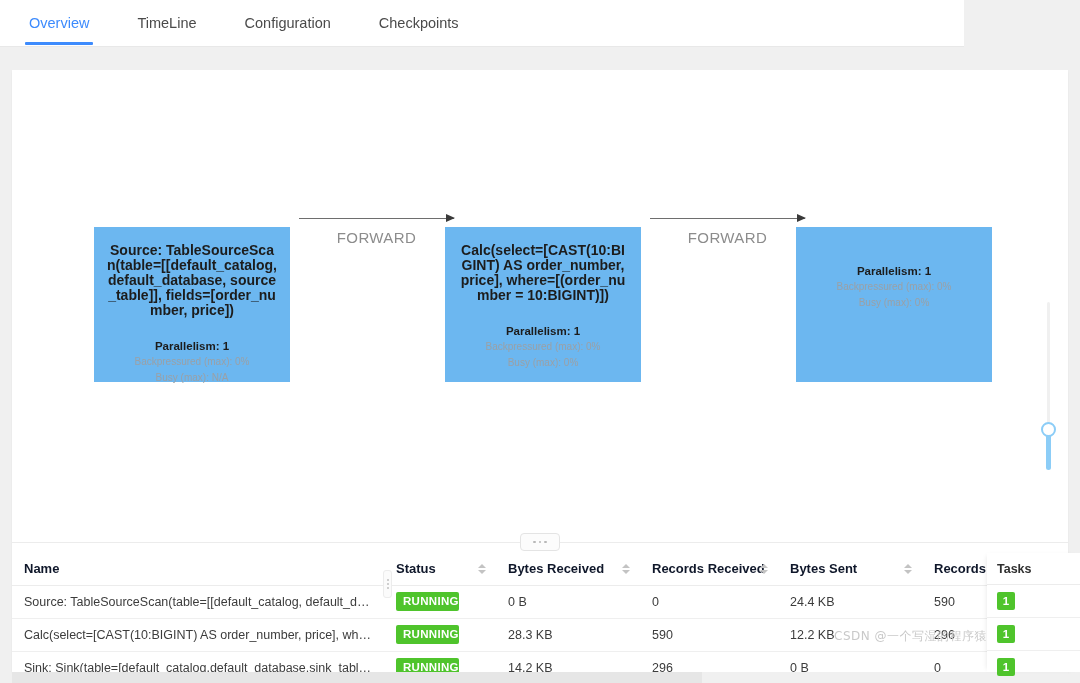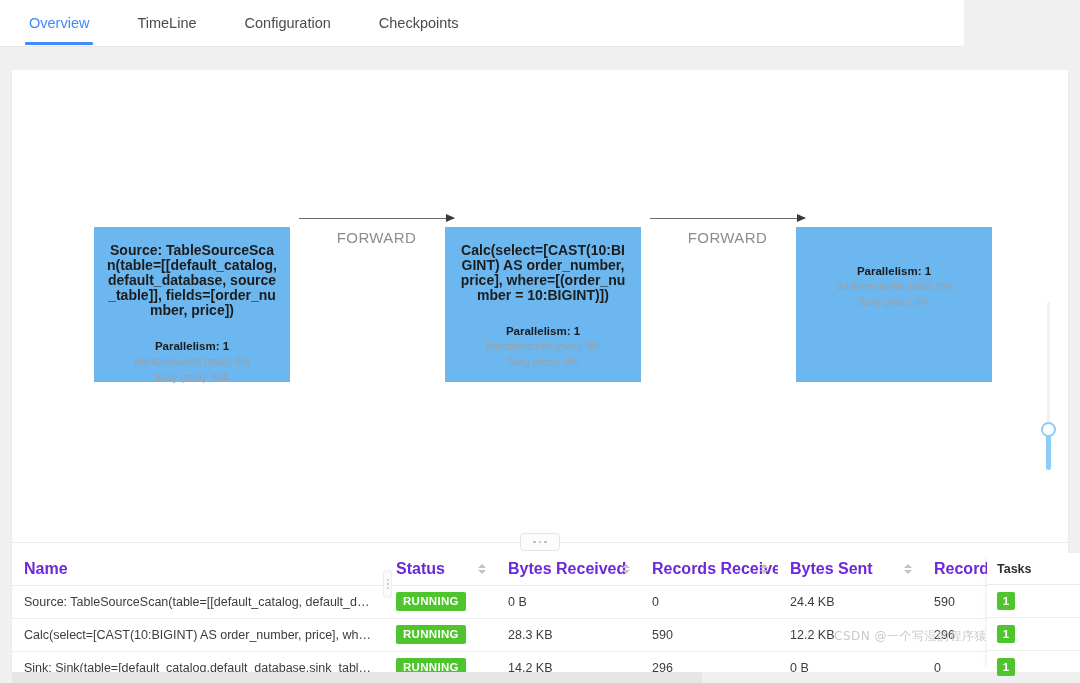--- a/index.html
+++ b/index.html
@@ -115,21 +115,21 @@
     width: 2.5px; height: 2.5px; background: #b8b8b8; border-radius: 50%; display: block;
   }
 
   
   .tablewrap {
     position: absolute; left: 0; top: 483px; width: 1056px; height: 119px;
     overflow: hidden;
   }
   table.vtx { border-collapse: collapse; width: 1216px; table-layout: fixed; }
   table.vtx th {
-    height: 32px; font-size: 16px; font-weight: bold; color: #6d28d9;
+    height: 32px; font-size: 13px; font-weight: bold; color: #0f172a;
     text-align: left; padding: 0 12px;
     border-bottom: 1px solid #ececec;
     background: #ffffff;
     position: relative;
     white-space: nowrap; overflow: hidden;
   }
   table.vtx td {
     height: 33px; font-size: 12.5px; color: #3c3c3c;
     padding: 0 12px;
     border-bottom: 1px solid #efefef;
@@ -143,21 +143,21 @@
   }
   .sorter .up, .sorter .dn {
     width: 0; height: 0; border-left: 4px solid transparent; border-right: 4px solid transparent;
   }
   .sorter .up { border-bottom: 4.5px solid #c3c3c3; }
   .sorter .dn { border-top: 4.5px solid #c3c3c3; }
 
   .badge-running {
     display: inline-block; background: #4fc42c; color: #ffffff;
     font-size: 11.5px; font-weight: bold; letter-spacing: 0.3px;
-    padding: 3px 7px 3px 7px; border-radius: 2px; line-height: 13px;
+    padding: 3px 0 3px 7px; border-radius: 2px; line-height: 13px;
   }
   .badge-task {
     display: inline-block; background: #4fc42c; color: #ffffff;
     font-size: 11.5px; font-weight: bold;
     width: 18px; height: 18px; line-height: 18px; text-align: center; border-radius: 2px;
   }
 
   
   .colgrip {
     position: absolute; left: 371px; top: 500px; width: 9px; height: 28px;

